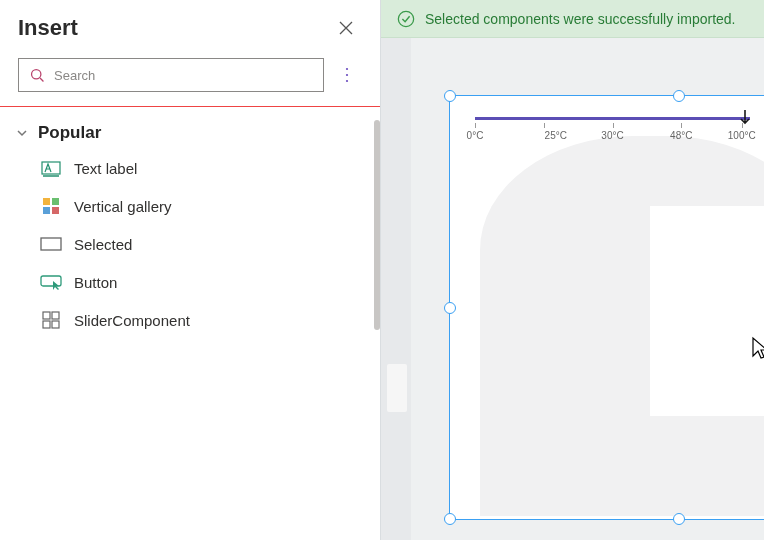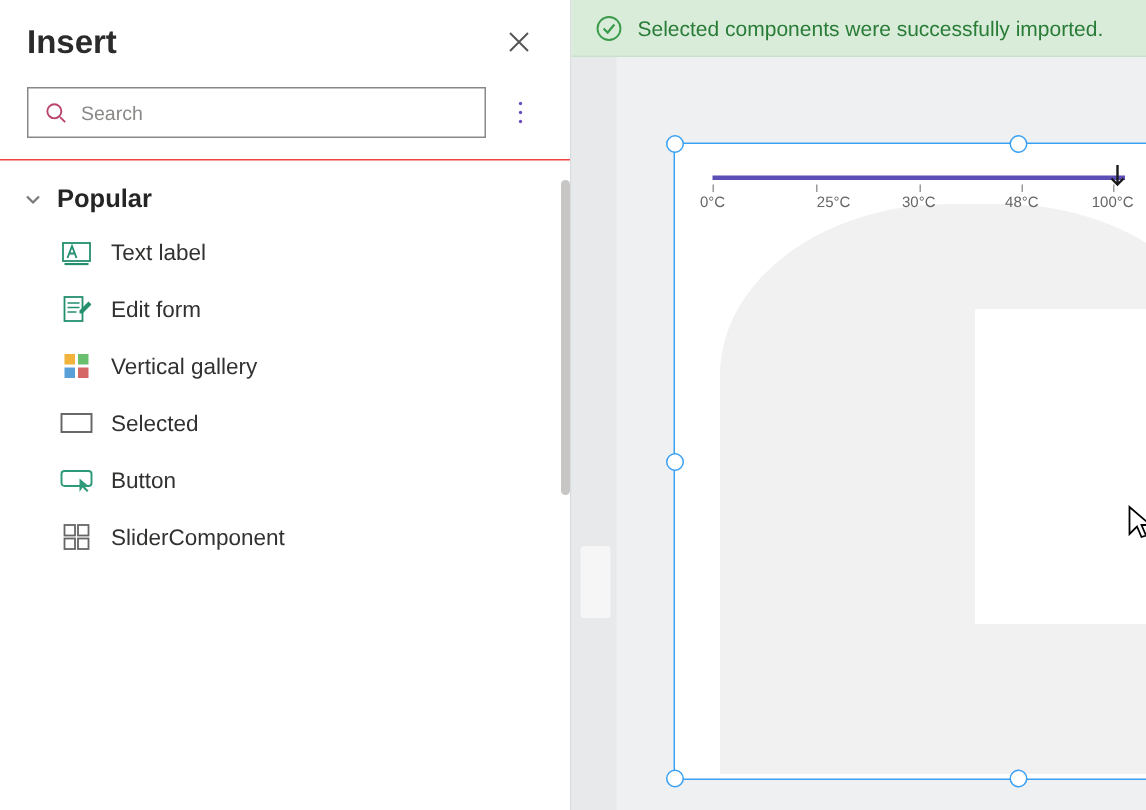--- a/index.html
+++ b/index.html
@@ -306,30 +306,20 @@
       <span class="item-icon">
         <svg width="20" height="18" viewBox="0 0 20 18">
             <rect x="1" y="3" width="18" height="12" stroke="#248f6f" stroke-width="1.2" fill="none"></rect>
             <path d="M2 17 L18 17" stroke="#248f6f" stroke-width="1.5"></path>
             <path d="M4 13 L7 5 L10 13 M5 10 L9 10" stroke="#248f6f" stroke-width="1.2" fill="none"></path>
           </svg>
       </span>
       <span class="item-label">Text label</span>
     </div>
 
-    <div class="item-row">
-      <span class="item-icon">
-        <svg width="20" height="20" viewBox="0 0 20 20">
-            <rect x="2" y="2" width="12" height="16" stroke="#248f6f" stroke-width="1.2" fill="none"></rect>
-            <path d="M4 6 L12 6 M4 9 L12 9 M4 12 L10 12" stroke="#248f6f" stroke-width="1.1"></path>
-            <path d="M12 11 L18 5 L20 7 L14 13 L12 13 Z" fill="#248f6f"></path>
-          </svg>
-      </span>
-      <span class="item-label">Edit form</span>
-    </div>
 
 
     <div class="item-row">
       <span class="item-icon">
         <svg width="18" height="18" viewBox="0 0 18 18">
             <rect x="1" y="1" width="7" height="7" fill="#f2b33d"></rect>
             <rect x="10" y="1" width="7" height="7" fill="#6abf6f"></rect>
             <rect x="1" y="10" width="7" height="7" fill="#5aa0d8"></rect>
             <rect x="10" y="10" width="7" height="7" fill="#d56767"></rect>
           </svg>

